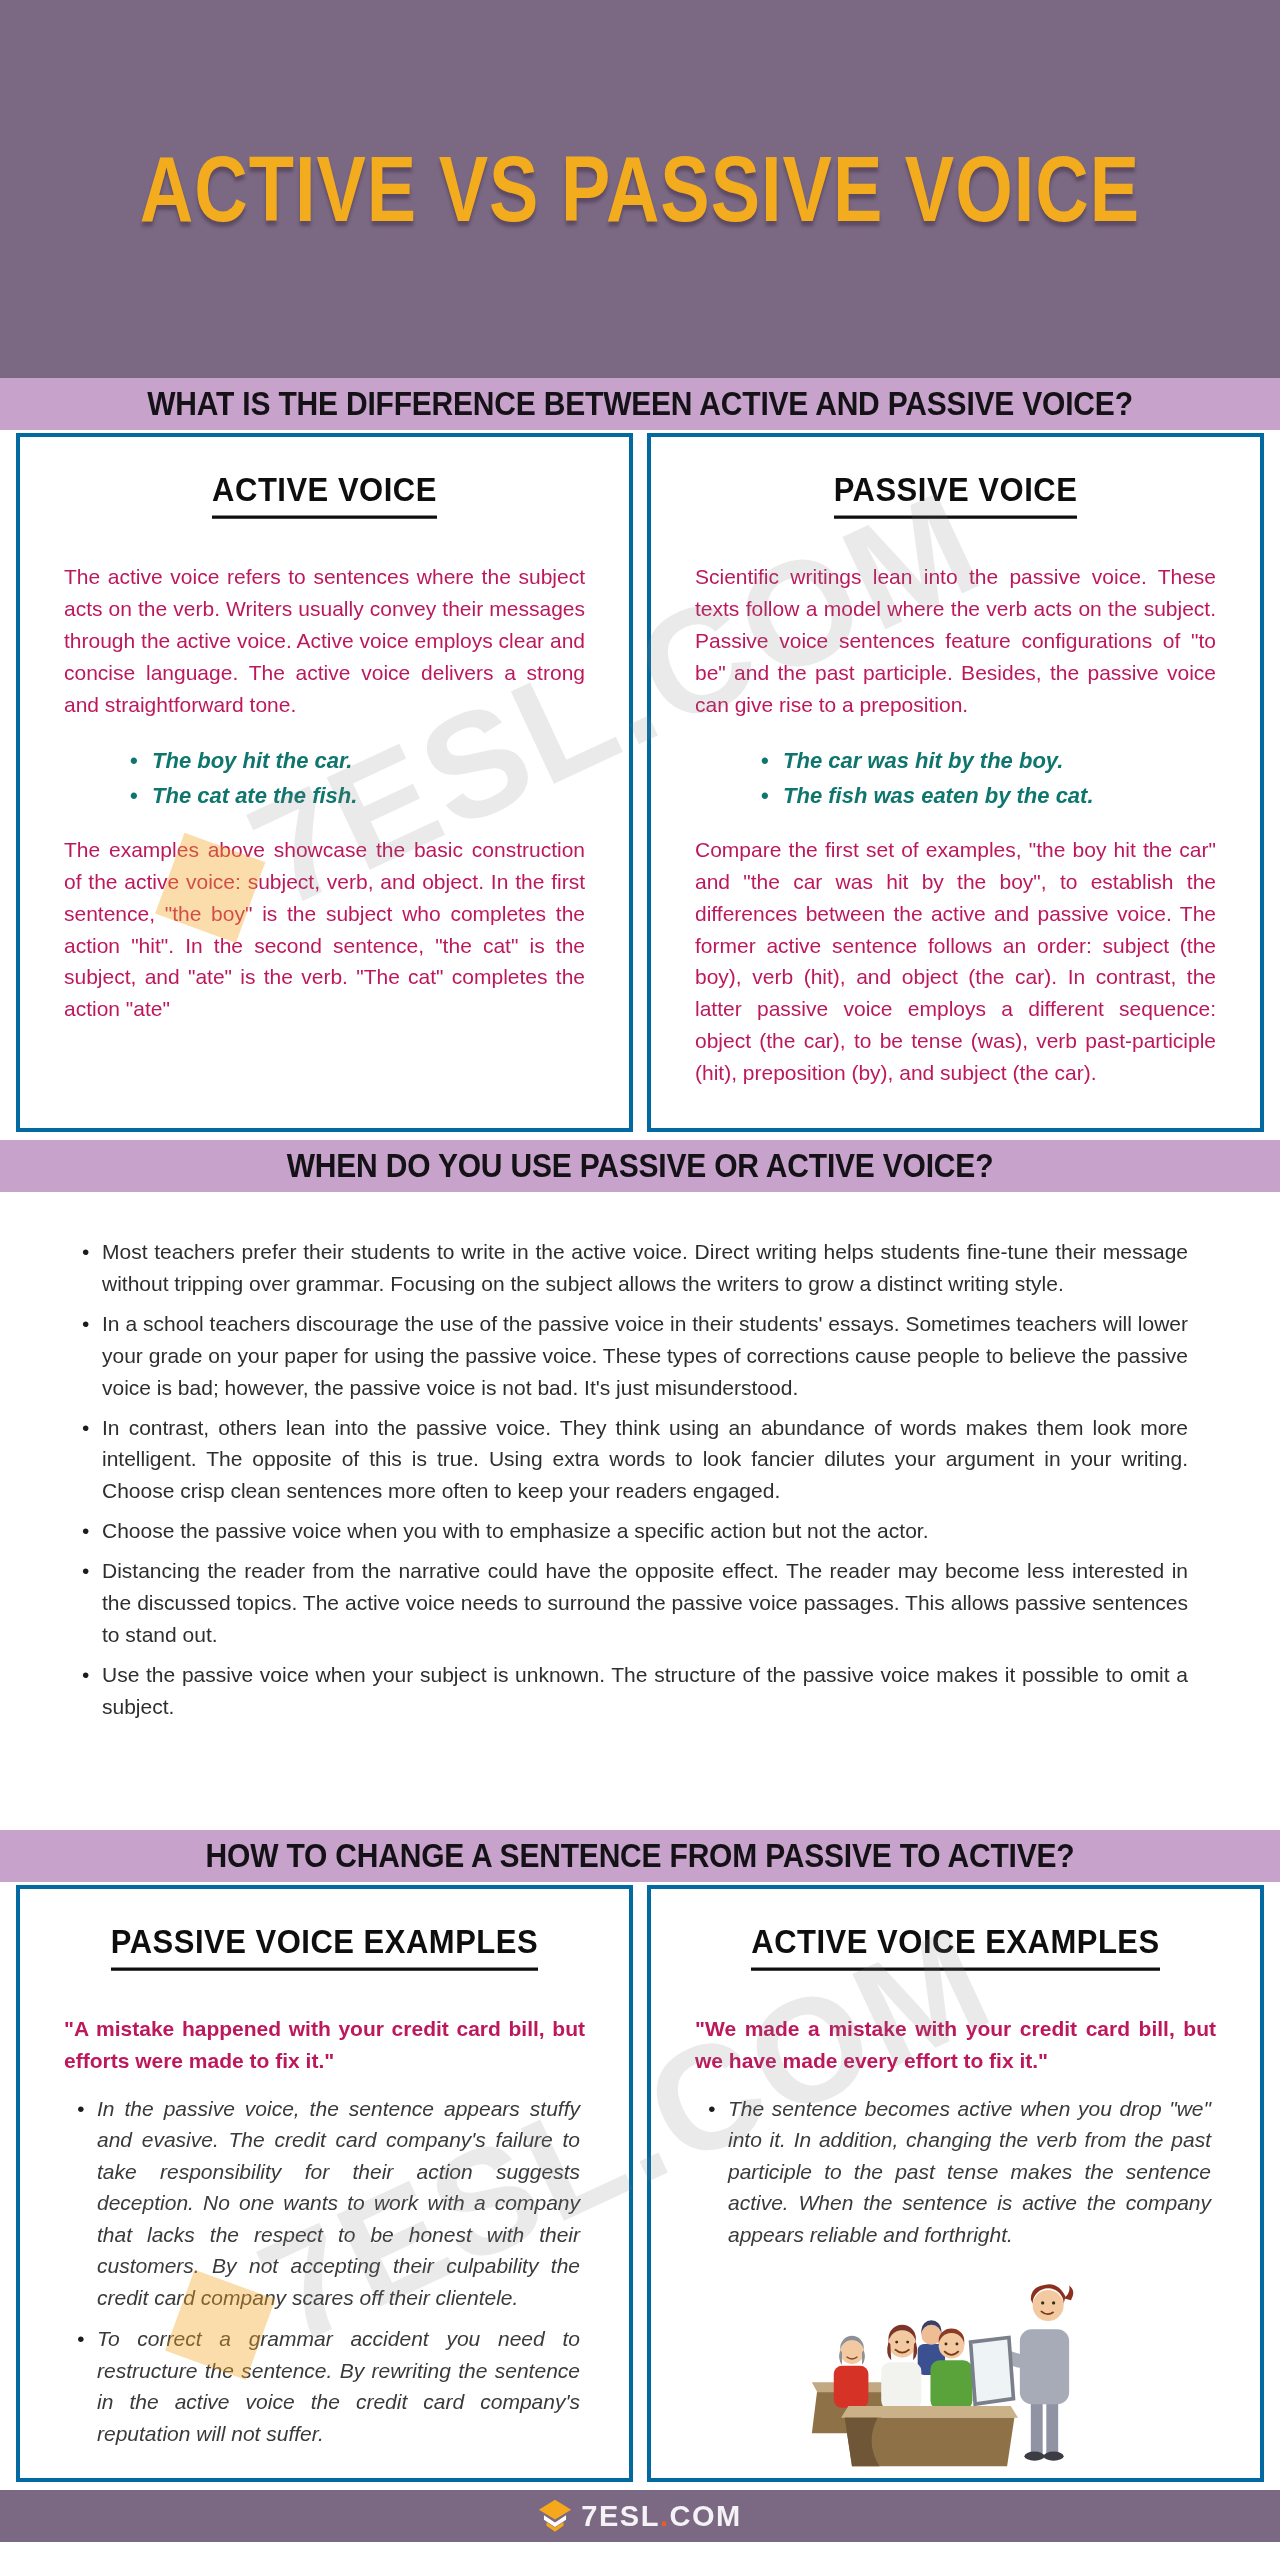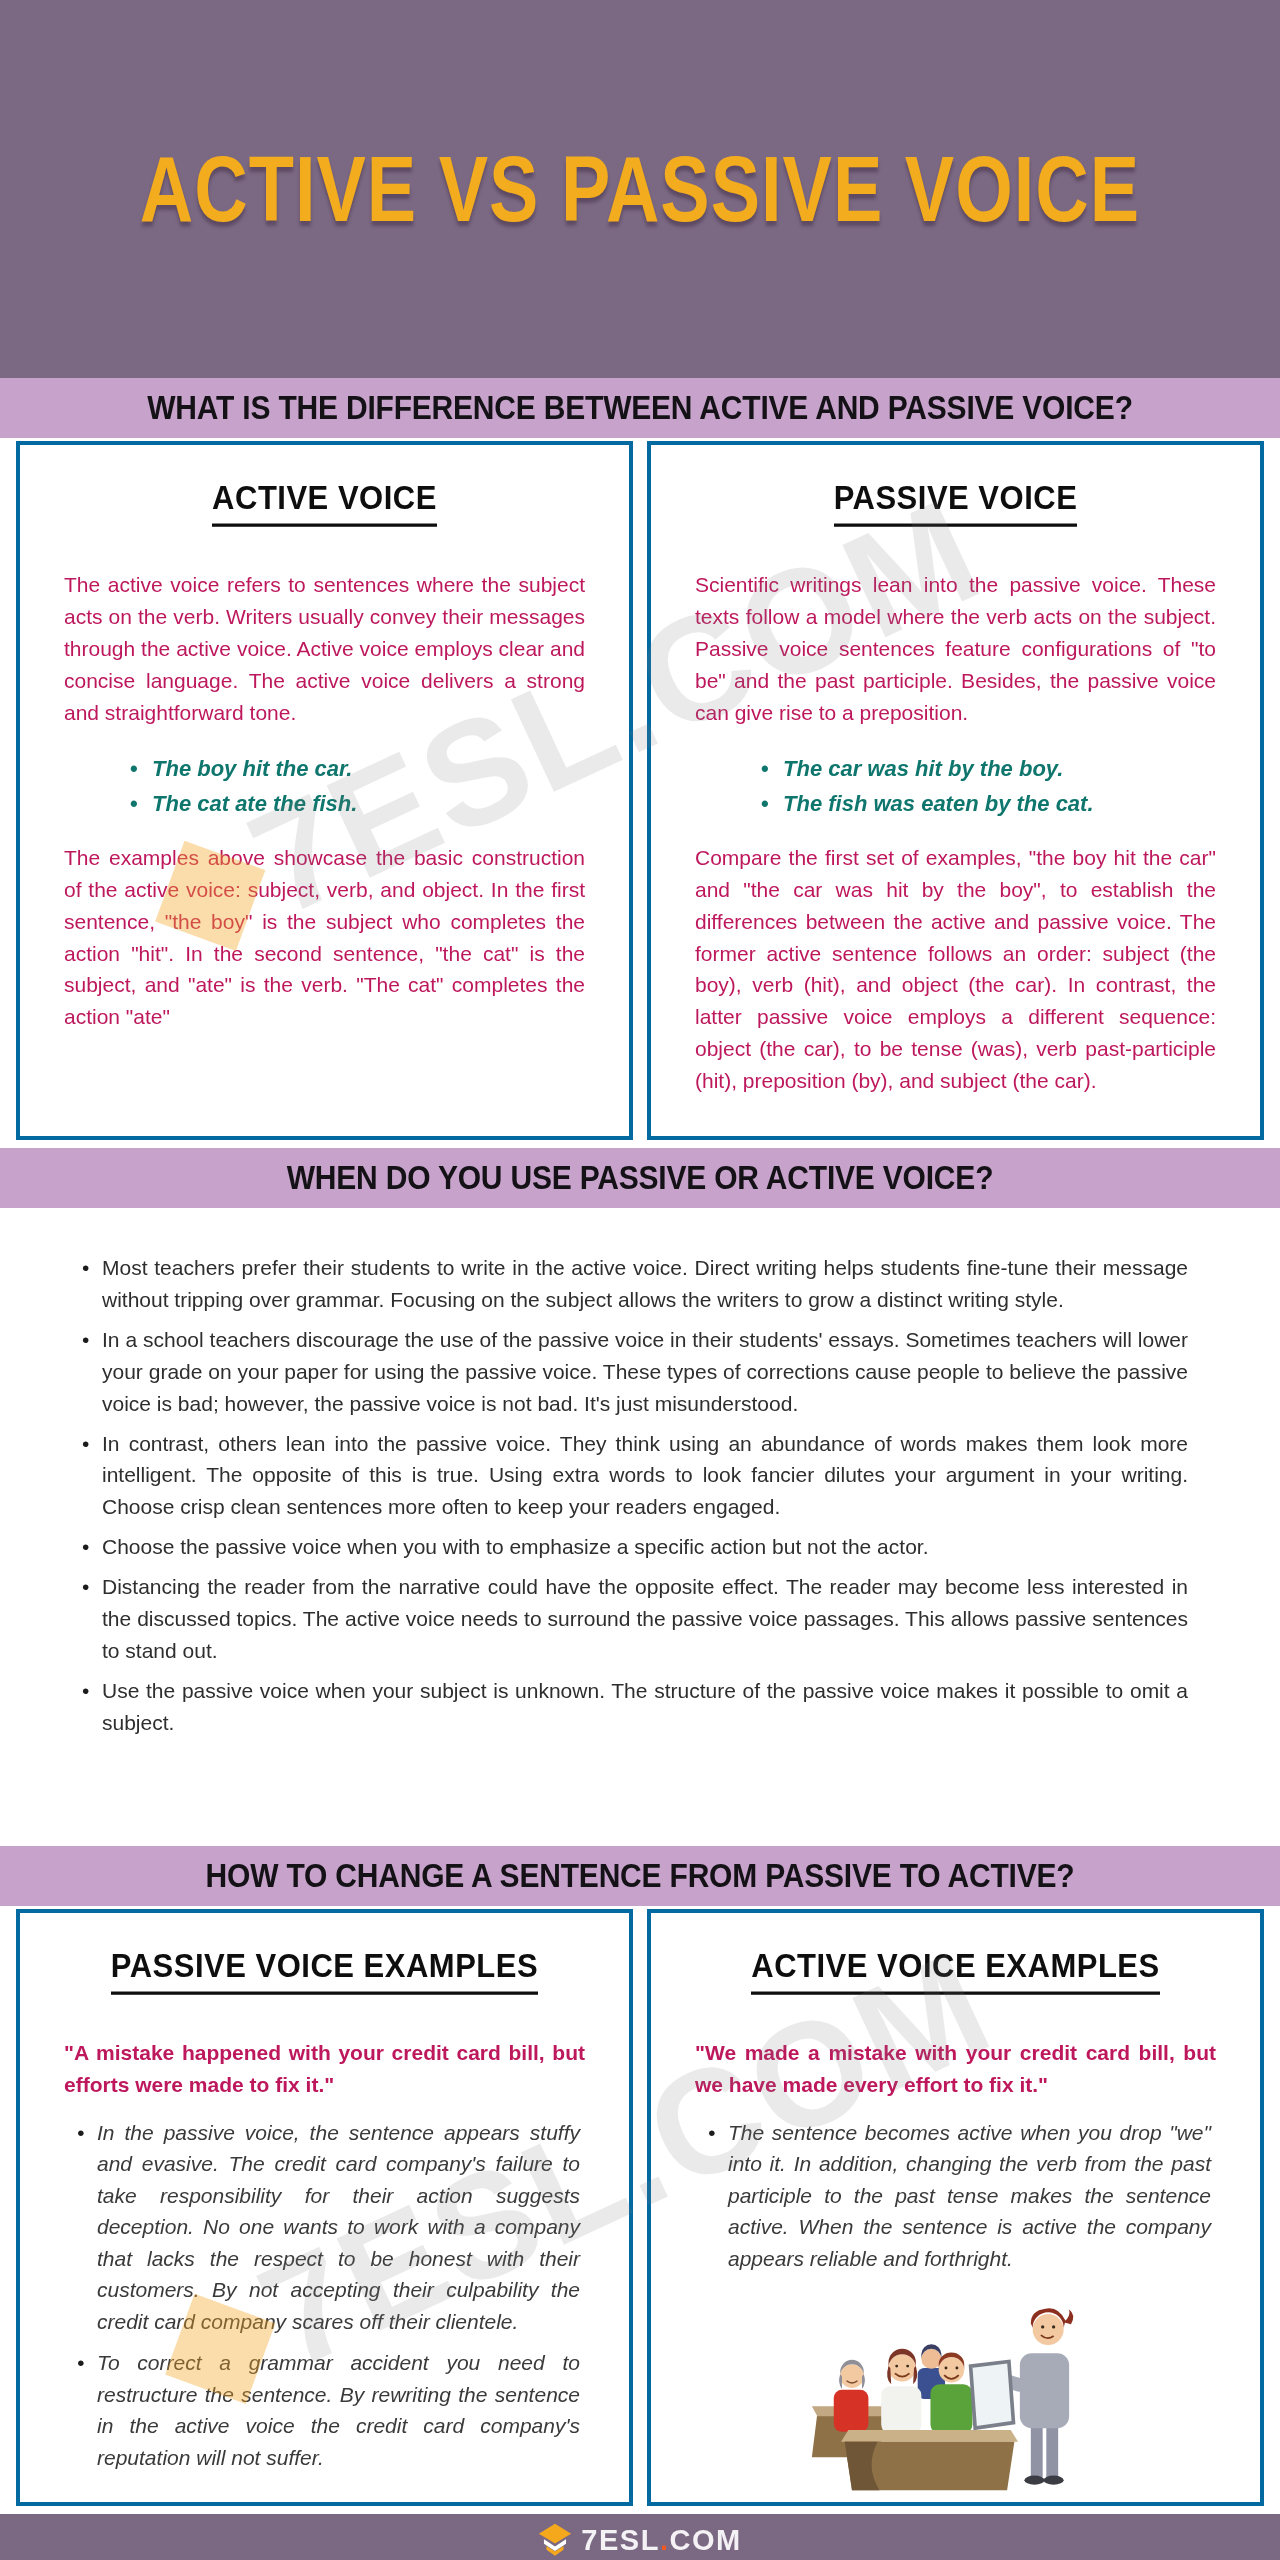--- a/index.html
+++ b/index.html
@@ -7,21 +7,21 @@
     width:1280px;height:2560px;margin:0 auto;background:#ffffff;
     font-family:"Liberation Sans", sans-serif;position:relative;overflow:hidden;
   }
   
   .page-header{height:378px;background:#7b6883;display:flex;align-items:center;justify-content:center;}
   .main-title{
     display:inline-block;color:#F2AC1E;font-weight:800;font-size:74px;letter-spacing:1px;
     transform:scaleY(1.25);text-shadow:0 4px 3px rgba(40,20,40,.35);white-space:nowrap;
   }
   
-  .band{height:60px;background:#c7a3cb;display:flex;align-items:center;justify-content:center;}
+  .band{height:52px;background:#c7a3cb;display:flex;align-items:center;justify-content:center;}
   .band span{display:inline-block;font-weight:800;font-size:30px;color:#141217;transform:scaleY(1.1);letter-spacing:-0.2px;white-space:nowrap;}
   
   .row{display:flex;gap:14px;padding:3px 16px 8px;box-sizing:border-box;position:relative;background:#fff;}
   .row1{height:710px;}
   .row2{height:608px;}
   .vbox{flex:1;background:#fff;border:4px solid #0369a1;box-sizing:border-box;padding:18px 44px 12px;overflow:hidden;}
   .vbox h2{margin:18px 0 44px;text-align:center;}
   .vbox h2 span{display:inline-block;font-size:31px;font-weight:800;color:#0e0e0e;letter-spacing:0.5px;
     border-bottom:3px solid #0e0e0e;padding-bottom:5px;transform:scaleY(1.08);white-space:nowrap;}
   .vbox p{font-size:21px;line-height:1.52;color:#be185d;text-align:justify;margin:0 0 16px;}

